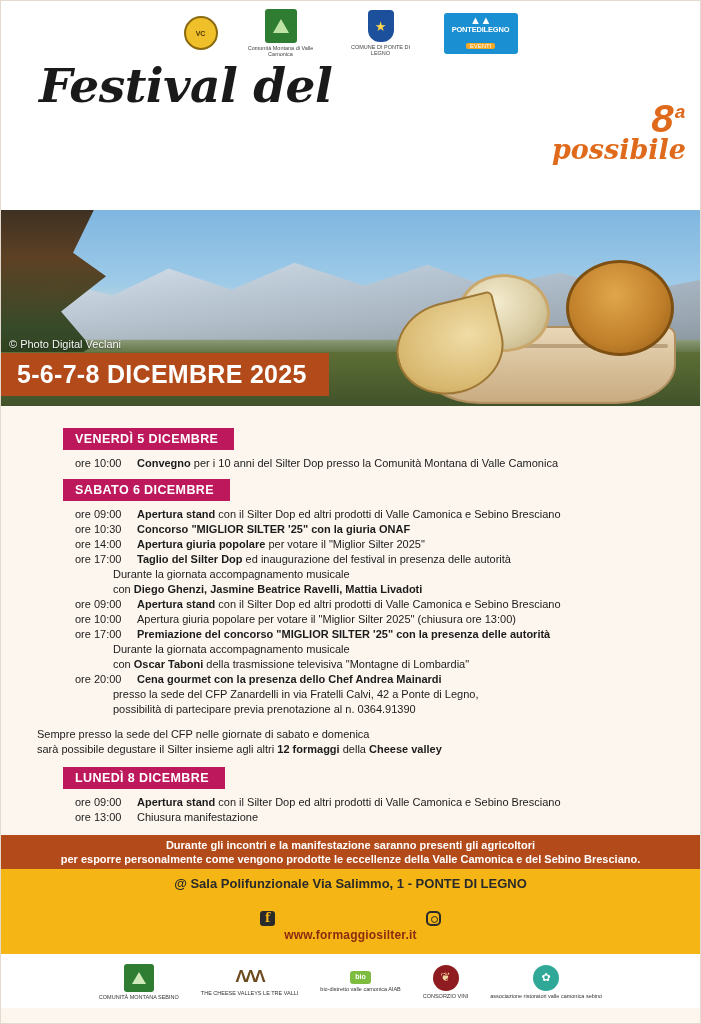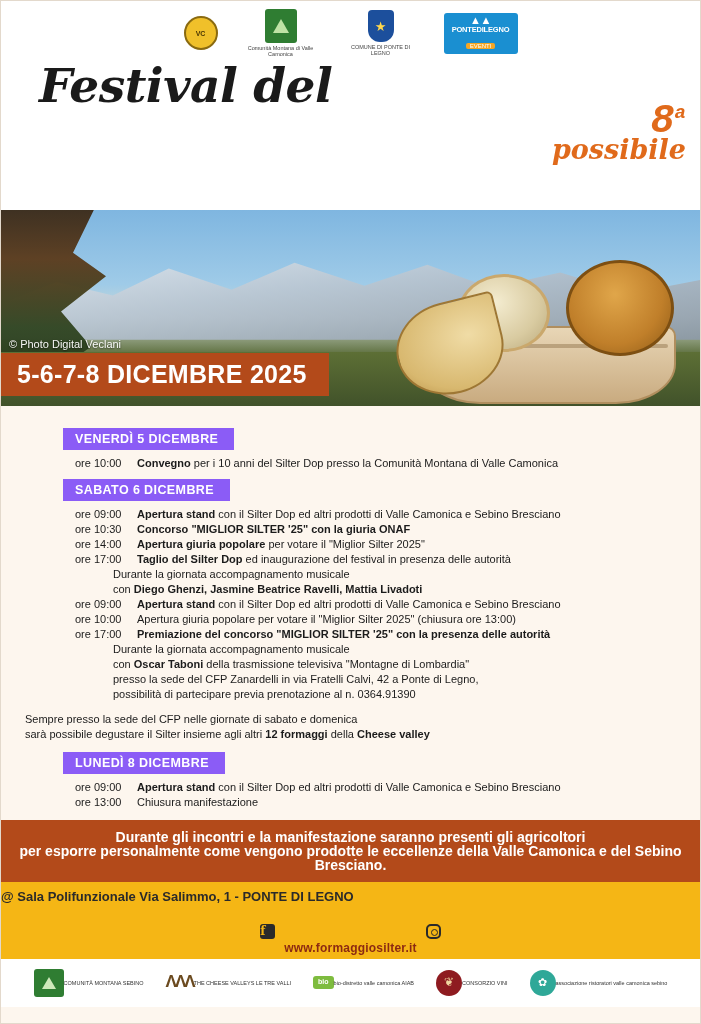--- a/index.html
+++ b/index.html
@@ -178,66 +178,67 @@
     color: #ffffff;
     font-size: 25px; font-weight: bold;
     padding: 7px 22px 7px 16px;
     letter-spacing: .3px;
   }
 
   
   .program { padding: 14px 18px 0 18px; }
   .day-head {
     display: inline-block;
-    background: #8b5cf6;
+    background: #be185d;
     color: #ffffff;
     font-size: 12.5px;
     font-weight: bold;
     padding: 4px 16px 4px 12px;
     letter-spacing: .4px;
     margin: 8px 0 6px 44px;
   }
   .rows { margin-left: 56px; }
   .row { display: flex; font-size: 11px; color: #1b1b1b; line-height: 15px; }
   .time { width: 62px; flex: 0 0 62px; }
   .txt { flex: 1; }
   .txt b { font-weight: bold; }
   .sub { margin-left: 38px; font-size: 11px; line-height: 15px; color:#1b1b1b;}
-  .note { margin: 10px 0 2px 6px; font-size: 11px; line-height: 15px; color:#1b1b1b;}
+  .note { margin: 10px 0 2px 18px; font-size: 11px; line-height: 15px; color:#1b1b1b;}
 
   
   .agri-bar {
     margin-top: 10px;
     background: #b34a1a;
     color: #ffffff;
     text-align:center;
-    font-size: 14px;
+    font-size: 11px;
     font-weight: bold;
-    padding: 10px 18px;
+    padding: 3px 18px;
     line-height: 14px;
   }
   
   .yellow {
     background: #f5b615;
-    padding: 7px 0 4px 0;
+    text-align:center;
+    padding: 7px 0 12px 0;
   }
   .venue { font-size: 13px; font-weight: bold; color: #2a2a2a; }
   .social { display:flex; align-items:center; justify-content:center; gap: 9px; margin-top: 5px; }
   .fb { width: 15px; height: 15px; background:#2a2a2a; border-radius:3px; color:#f5b615; font-weight:bold; font-size:12px; line-height:15px; font-family:"DejaVu Serif", serif;}
   .ig { width: 15px; height: 15px; border: 2px solid #2a2a2a; border-radius:5px; position:relative; }
   .ig:after { content:""; position:absolute; left:3px; top:3px; width:5px; height:5px; border:1.5px solid #2a2a2a; border-radius:50%; }
   .site { font-size: 12px; font-weight: bold; color:#8c2a12; letter-spacing:.2px;margin-top:32px; }
 
   
   .bottom-logos {
     background:#ffffff;
     display:flex; align-items:center; justify-content:center; gap: 22px;
     padding: 10px 0 8px 0;
   }
-  .bl { display:flex; flex-direction:row; align-items:center; font-size:5.5px; color:#333; text-align:center; line-height:1.2;}
+  .bl { display:flex; flex-direction:column; align-items:center; font-size:5.5px; color:#333; text-align:center; line-height:1.2;}
   .bl .mark { display:flex; align-items:center; justify-content:center; margin-bottom:2px;}
   .sq-green { width:30px;height:28px;background:#2f7d32;border-radius:3px; display:flex;align-items:center;justify-content:center;}
   .sq-green i { width:0;height:0;border-left:7px solid transparent;border-right:7px solid transparent;border-bottom:12px solid #cfe9bb; display:block;}
   .cheese-mark { font-size: 17px; color:#6b4a1f; letter-spacing:-2px; font-weight:bold;}
   .bio-mark { background:#7ebc3f; color:#fff; font-size:7px; font-weight:bold; padding:2px 5px; border-radius:3px;}
   .circle-red { width:26px;height:26px;border-radius:50%;background:#8e1b20;display:flex;align-items:center;justify-content:center;color:#f0d6a0;font-size:12px;}
   .circle-teal { width:26px;height:26px;border-radius:50%;background:#2fa898;display:flex;align-items:center;justify-content:center;color:#fff;font-size:11px;}
 </style>
 </head>
 <body>
@@ -335,20 +336,24 @@
       <div class="row">
         <div class="time">ore 10:00</div>
         <div class="txt"><b></b><span>Apertura giuria popolare per votare il "Miglior Silter 2025" (chiusura ore 13:00)</span></div>
       </div>
       <div class="row">
         <div class="time">ore 17:00</div>
         <div class="txt"><b>Premiazione del concorso "MIGLIOR SILTER '25" con la presenza delle autorità</b><span></span></div>
       </div>
       <div class="sub">Durante la giornata accompagnamento musicale</div>
       <div class="sub"><span>con </span><b>Oscar Taboni</b><span> della trasmissione televisiva  "Montagne di Lombardia"</span></div>
+      <div class="row">
+        <div class="time">ore 20:00</div>
+        <div class="txt"><b>Cena gourmet con la presenza dello Chef Andrea Mainardi</b></div>
+      </div>
       <div class="sub">presso la sede del CFP Zanardelli in via Fratelli Calvi, 42 a Ponte di Legno,</div>
       <div class="sub">possibilità di partecipare previa prenotazione al n. 0364.91390</div>
     </div>
 
     
     <div class="note">
       <div>Sempre presso la sede del CFP nelle giornate di sabato e domenica</div>
       <div><span>sarà possibile degustare il Silter insieme agli altri </span><b>12 formaggi</b><span> della </span><b>Cheese valley</b></div>
     </div>
 

